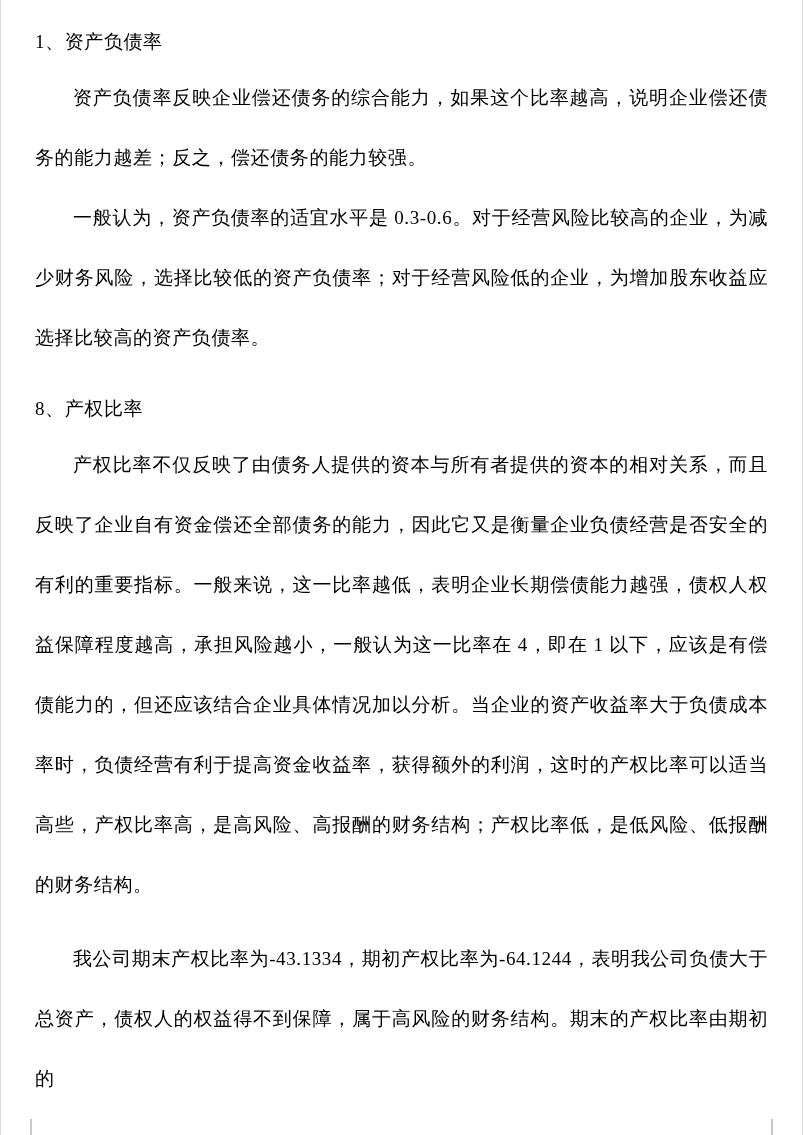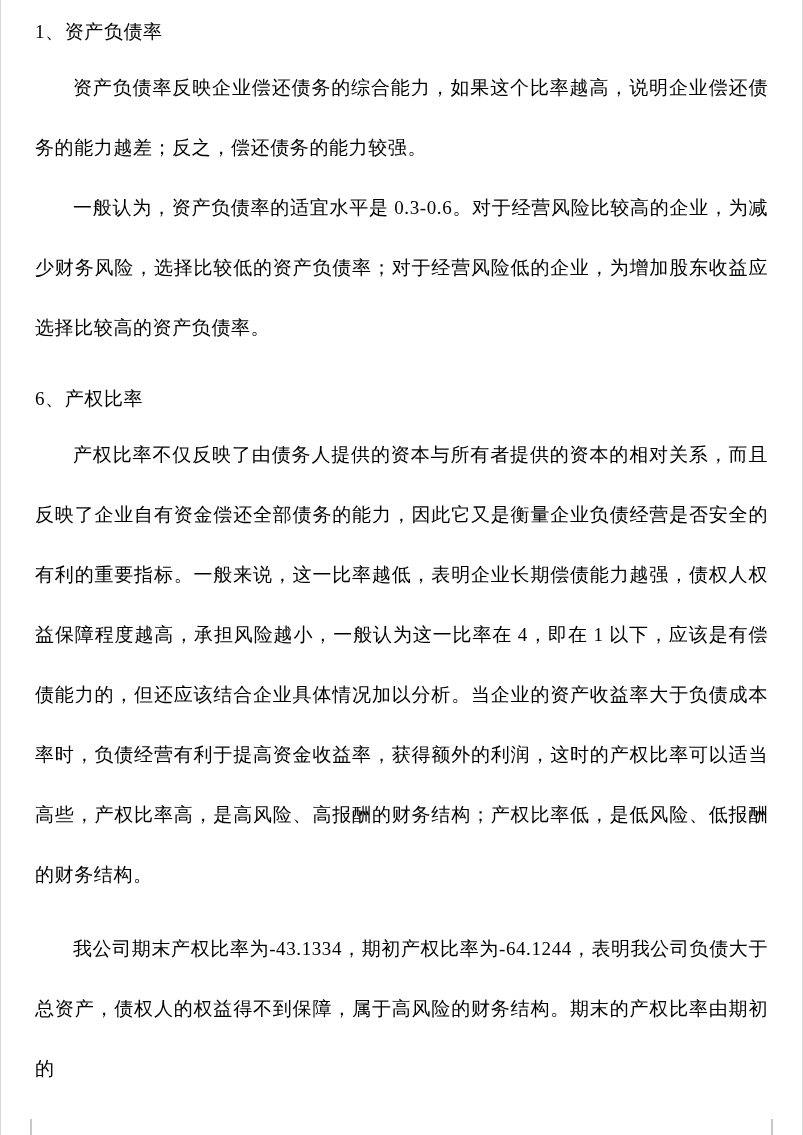--- a/index.html
+++ b/index.html
@@ -6,21 +6,21 @@
     margin: 0;
     padding: 0;
     background: #ffffff;
   }
   .page {
     position: relative;
     width: 803px;
     height: 1135px;
     box-sizing: border-box;
     background: #ffffff;
-    padding: 5px 35px 0 35px;
+    padding: 15px 35px 0 35px;
     overflow: hidden;
     font-family: "Liberation Serif", "DejaVu Serif", serif;
     font-size: 19px;
     color: #000000;
     letter-spacing: 0.6px;
   }
   .heading {
     margin: 0;
     font-weight: normal;
     font-size: 19px;
@@ -63,21 +63,21 @@
   <div class="edge-line edge-left"></div>
   <div class="edge-line edge-right"></div>
 
   <h2 class="heading">1、资产负债率</h2>
 
   <p class="para">资产负债率反映企业偿还债务的综合能力，如果这个比率越高，说明企业偿还债务的能力越差；反之，偿还债务的能力较强。</p>
 
   <p class="para">一般认为，资产负债率的适宜水平是 0.3-0.6。对于经营风险比较高的企业，为减少财务风险，选择比较低的资产负债率；对于经营风险低的企业，为增加股东收益应选择比较高的资产负债率。</p>
 
 
-  <h2 class="heading space-before">6、产权比率</h2>
+  <h2 class="heading space-before">8、产权比率</h2>
 
   <p class="para">产权比率不仅反映了由债务人提供的资本与所有者提供的资本的相对关系，而且反映了企业自有资金偿还全部债务的能力，因此它又是衡量企业负债经营是否安全的有利的重要指标。一般来说，这一比率越低，表明企业长期偿债能力越强，债权人权益保障程度越高，承担风险越小，一般认为这一比率在 4，即在 1 以下，应该是有偿债能力的，但还应该结合企业具体情况加以分析。当企业的资产收益率大于负债成本率时，负债经营有利于提高资金收益率，获得额外的利润，这时的产权比率可以适当高些，产权比率高，是高风险、高报酬的财务结构；产权比率低，是低风险、低报酬的财务结构。</p>
 
   <p class="para space-before">我公司期末产权比率为-43.1334，期初产权比率为-64.1244，表明我公司负债大于总资产，债权人的权益得不到保障，属于高风险的财务结构。期末的产权比率由期初的</p>
 
   <div class="crop-mark crop-left"></div>
   <div class="crop-mark crop-right"></div>
 
 </div>
 

